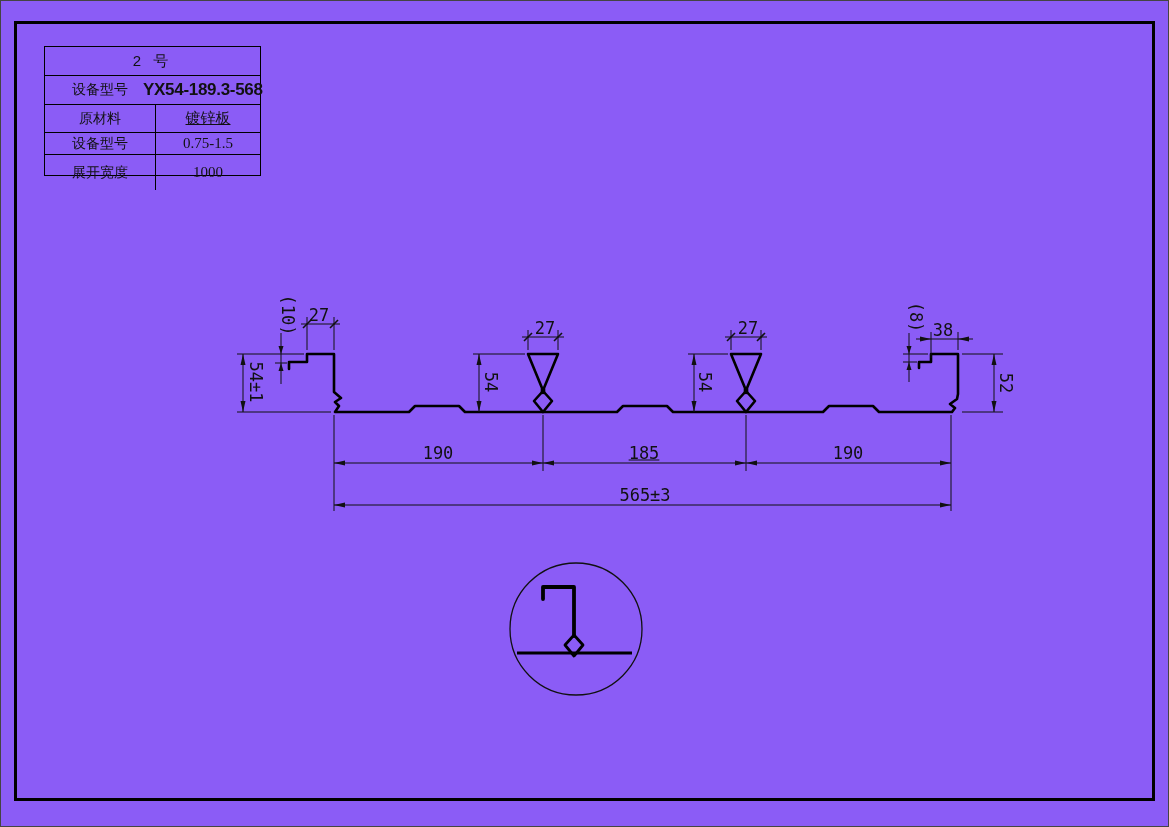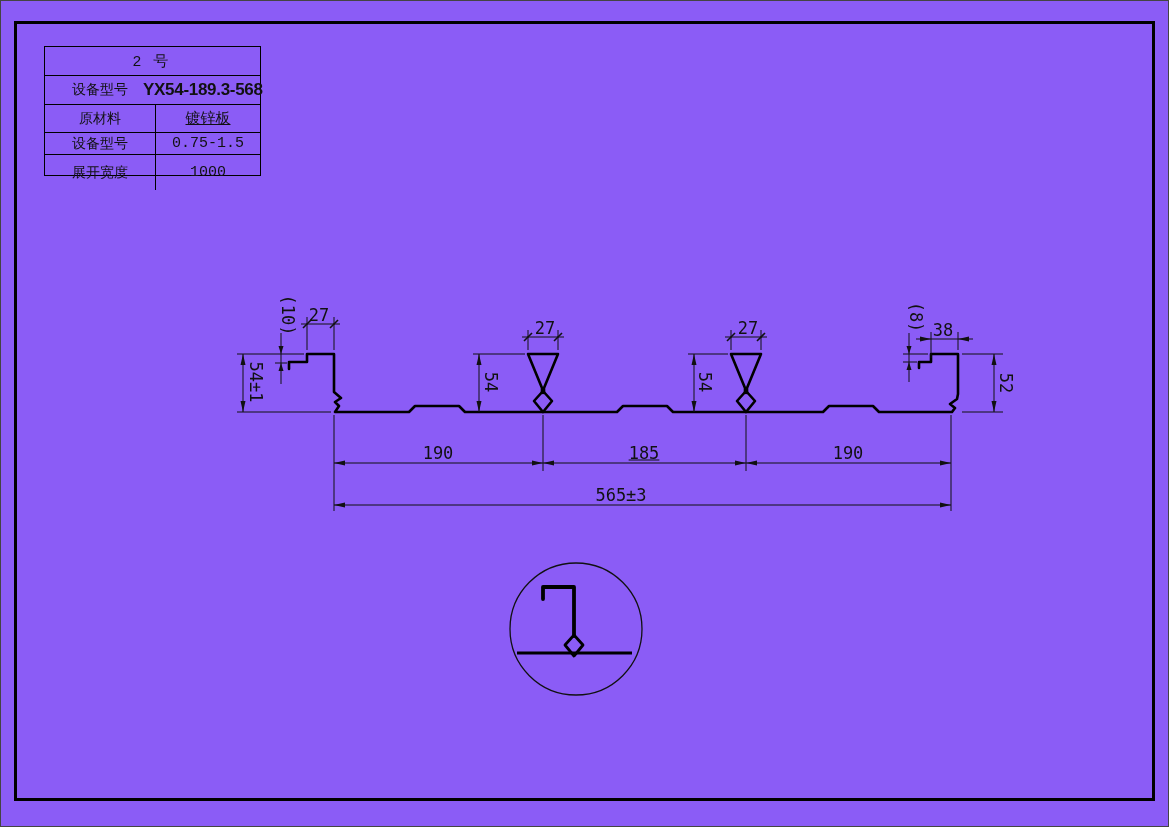--- a/index.html
+++ b/index.html
@@ -14,21 +14,21 @@
   }
   
   #title-block{
     position:absolute;left:43px;top:45px;width:217px;height:130px;
     border:1.5px solid #000;box-sizing:border-box;color:#111;
   }
   .tb-row{position:relative;display:flex;align-items:center;box-sizing:border-box;}
   .tb-row + .tb-row{border-top:1px solid #000;}
   .tb-header{height:28px;justify-content:center;font-size:15px;letter-spacing:4px;}
   .tb-label{width:110px;text-align:center;font-size:14px;flex:0 0 110px;}
-  .tb-value{flex:1;text-align:center;font-size:15px;font-family:Liberation Mono, monospace;}
+  .tb-value{flex:1;text-align:center;font-size:15px;font-family:Liberation Serif, serif;}
   .tb-value.cjk{font-family:"Liberation Sans",sans-serif;text-decoration:underline;}
   .tb-sep .tb-label{border-right:1px solid #000;align-self:stretch;display:flex;align-items:center;justify-content:center;}
   .tb-model{flex:1;text-align:center;font-size:17px;font-weight:700;letter-spacing:-0.3px;
     font-family:"Liberation Sans",sans-serif;white-space:nowrap;margin-left:-12px;}
   
   svg{position:absolute;left:0;top:0;}
   .dim-label{
     position:absolute;color:#111;font-family:"DejaVu Sans Mono",monospace;
     font-size:17px;white-space:nowrap;transform:translate(-50%,-50%);
     letter-spacing:0px;line-height:1;
@@ -181,14 +181,14 @@
   <div class="dim-label" style="left:747px;top:327px;">27</div>
   <div class="dim-label vert" style="left:703px;top:381px;">54</div>
 
   <div class="dim-label vert" style="left:914px;top:316px;">(8)</div>
   <div class="dim-label" style="left:942px;top:329px;">38</div>
   <div class="dim-label vert" style="left:1004px;top:382px;">52</div>
 
   <div class="dim-label" style="left:437px;top:452px;">190</div>
   <div class="dim-label" style="left:643px;top:452px;text-decoration:underline;">185</div>
   <div class="dim-label" style="left:847px;top:452px;">190</div>
-  <div class="dim-label" style="left:620px;top:494px;">565±3</div>
+  <div class="dim-label" style="left:644px;top:494px;">565±3</div>
 </div>
 
 </body></html>

